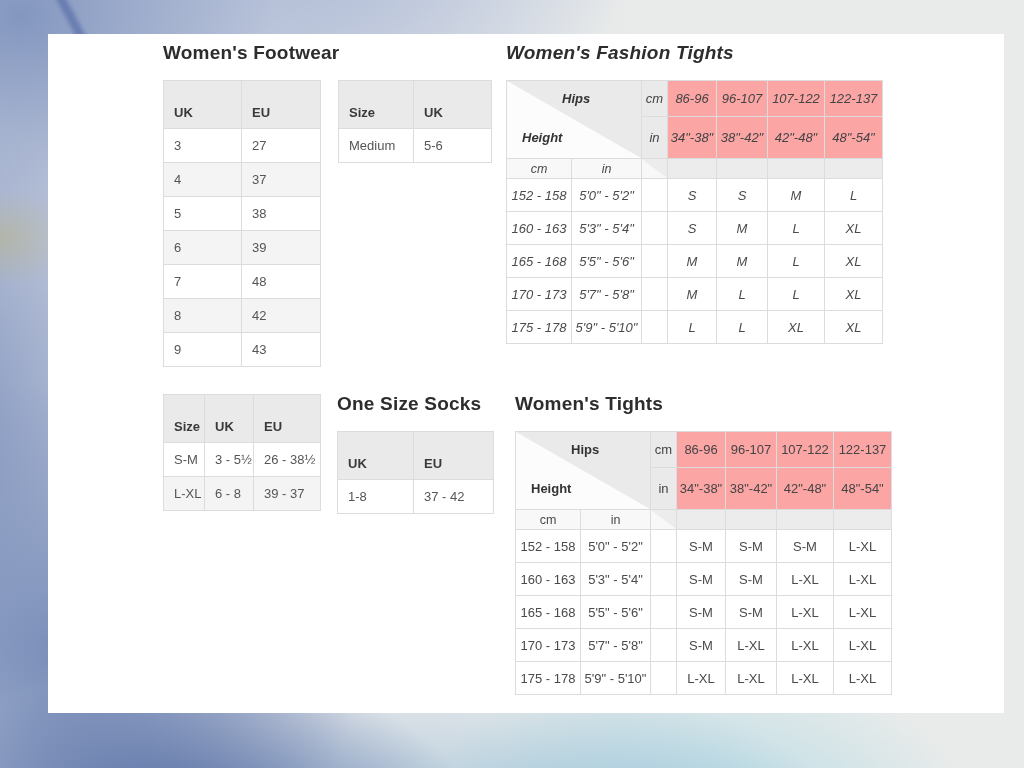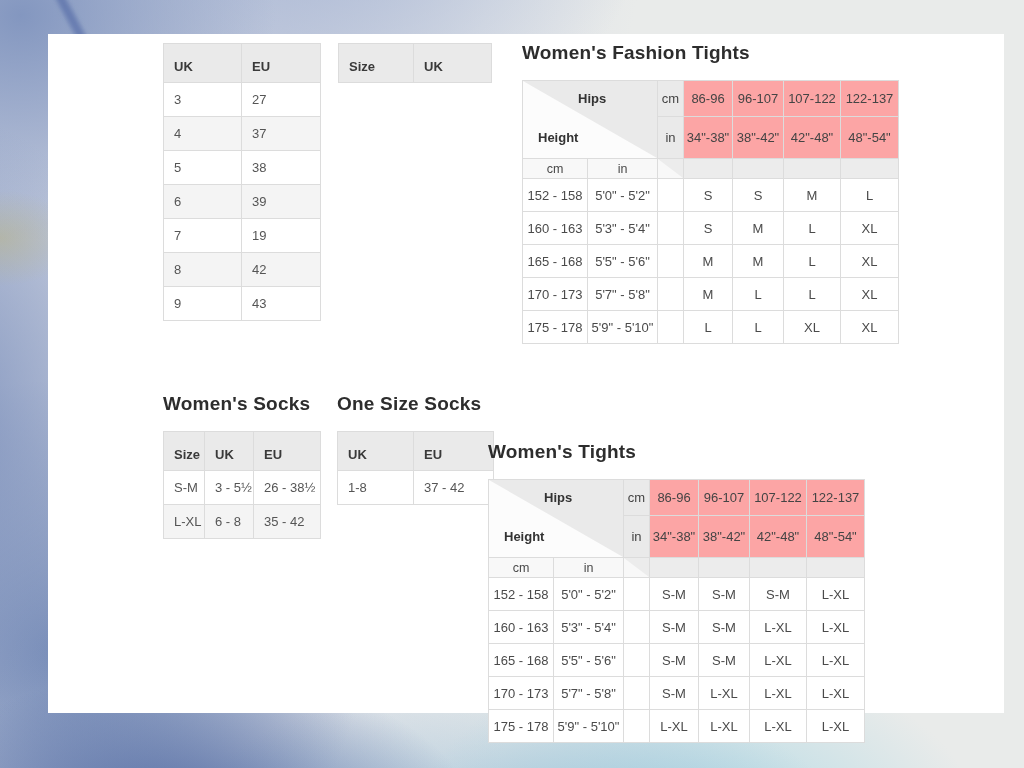--- a/index.html
+++ b/index.html
@@ -29,21 +29,21 @@
   .section{position:absolute;}
   .section-title{
     font-size:19px;font-weight:600;color:#2d2d2d;letter-spacing:.2px;
     margin:0 0 17px 0;line-height:20px;
   }
   
   table{border-collapse:collapse;}
   table.simple{font-size:13px;color:#555;}
   table.simple th{
     background:#eaeaea;font-weight:bold;color:#3a3a3a;text-align:left;
-    height:31px;padding:7px 0 0 10px;border:1px solid #dcdcdc;
+    height:31px;padding:16px 0 0 10px;border:1px solid #dcdcdc;
   }
   table.simple td{
     height:33px;padding:0 0 0 10px;border:1px solid #dcdcdc;background:#fff;
   }
   table.simple tbody tr:nth-child(even) td{background:#f4f4f4;}
   .tables-row{display:flex;gap:17px;align-items:flex-start;}
 
   
   table.matrix{font-size:13px;color:#4a4a4a;table-layout:fixed;}
   table.matrix th,table.matrix td{
@@ -71,20 +71,21 @@
 </head>
 <body>
 
 <div class="vein" id="vein1"></div>
 <div class="vein" id="vein2"></div>
 <div class="vein" id="vein3"></div>
 
 <div class="card">
 
   <div class="section" style="left:115px;top:9px;">
+    <h2 class="section-title">Women's Footwear</h2>
     <div class="tables-row">
       <table class="simple">
         <colgroup>
             <col style="width:78px">
             <col style="width:79px">
           </colgroup>
       <thead>
             <tr>
               <th>UK</th>
               <th>EU</th>
@@ -102,21 +103,21 @@
             <tr>
               <td>5</td>
               <td>38</td>
             </tr>
             <tr>
               <td>6</td>
               <td>39</td>
             </tr>
             <tr>
               <td>7</td>
-              <td>19</td>
+              <td>48</td>
             </tr>
             <tr>
               <td>8</td>
               <td>42</td>
             </tr>
             <tr>
               <td>9</td>
               <td>43</td>
             </tr>
           </tbody>
@@ -126,26 +127,30 @@
             <col style="width:75px">
             <col style="width:78px">
           </colgroup>
       <thead>
             <tr>
               <th>Size</th>
               <th>UK</th>
             </tr>
           </thead>
           <tbody>
+            <tr>
+              <td>Medium</td>
+              <td>5-6</td>
+            </tr>
           </tbody>
         </table>
     </div>
   </div>
 
-  <div class="section" style="left:474px;top:9px;">
+  <div class="section" style="left:458px;top:9px;font-style:italic;">
     <h2 class="section-title">Women's Fashion Tights</h2>
     <table class="matrix">
       <colgroup>
         <col style="width:65px">
           <col style="width:70px">
           <col style="width:26px">
         <col style="width:49px">
           <col style="width:51px">
           <col style="width:57px">
           <col style="width:58px">
@@ -226,21 +231,20 @@
             <td>L</td>
             <td>L</td>
             <td>XL</td>
             <td>XL</td>
           </tr>
         </tbody>
     </table>
   </div>
 
   <div class="section" style="left:115px;top:360px;">
-    <h2 class="section-title">Women's Socks</h2>
     <table class="simple">
       <colgroup>
           <col style="width:41px">
           <col style="width:49px">
           <col style="width:67px">
         </colgroup>
     <thead>
           <tr>
             <th>Size</th>
             <th>UK</th>
@@ -249,21 +253,21 @@
         </thead>
         <tbody>
           <tr>
             <td>S-M</td>
             <td>3 - 5½</td>
             <td>26 - 38½</td>
           </tr>
           <tr>
             <td>L-XL</td>
             <td>6 - 8</td>
-            <td>35 - 42</td>
+            <td>39 - 37</td>
           </tr>
         </tbody>
       </table>
   </div>
 
   <div class="section" style="left:289px;top:360px;">
     <h2 class="section-title">One Size Socks</h2>
     <table class="simple">
       <colgroup>
           <col style="width:76px">
@@ -277,21 +281,21 @@
         </thead>
         <tbody>
           <tr>
             <td>1-8</td>
             <td>37 - 42</td>
           </tr>
         </tbody>
       </table>
   </div>
 
-  <div class="section" style="left:440px;top:360px;margin-top:48px;">
+  <div class="section" style="left:467px;top:360px;">
     <h2 class="section-title">Women's Tights</h2>
     <table class="matrix">
       <colgroup>
         <col style="width:65px">
           <col style="width:70px">
           <col style="width:26px">
         <col style="width:49px">
           <col style="width:51px">
           <col style="width:57px">
           <col style="width:58px">

